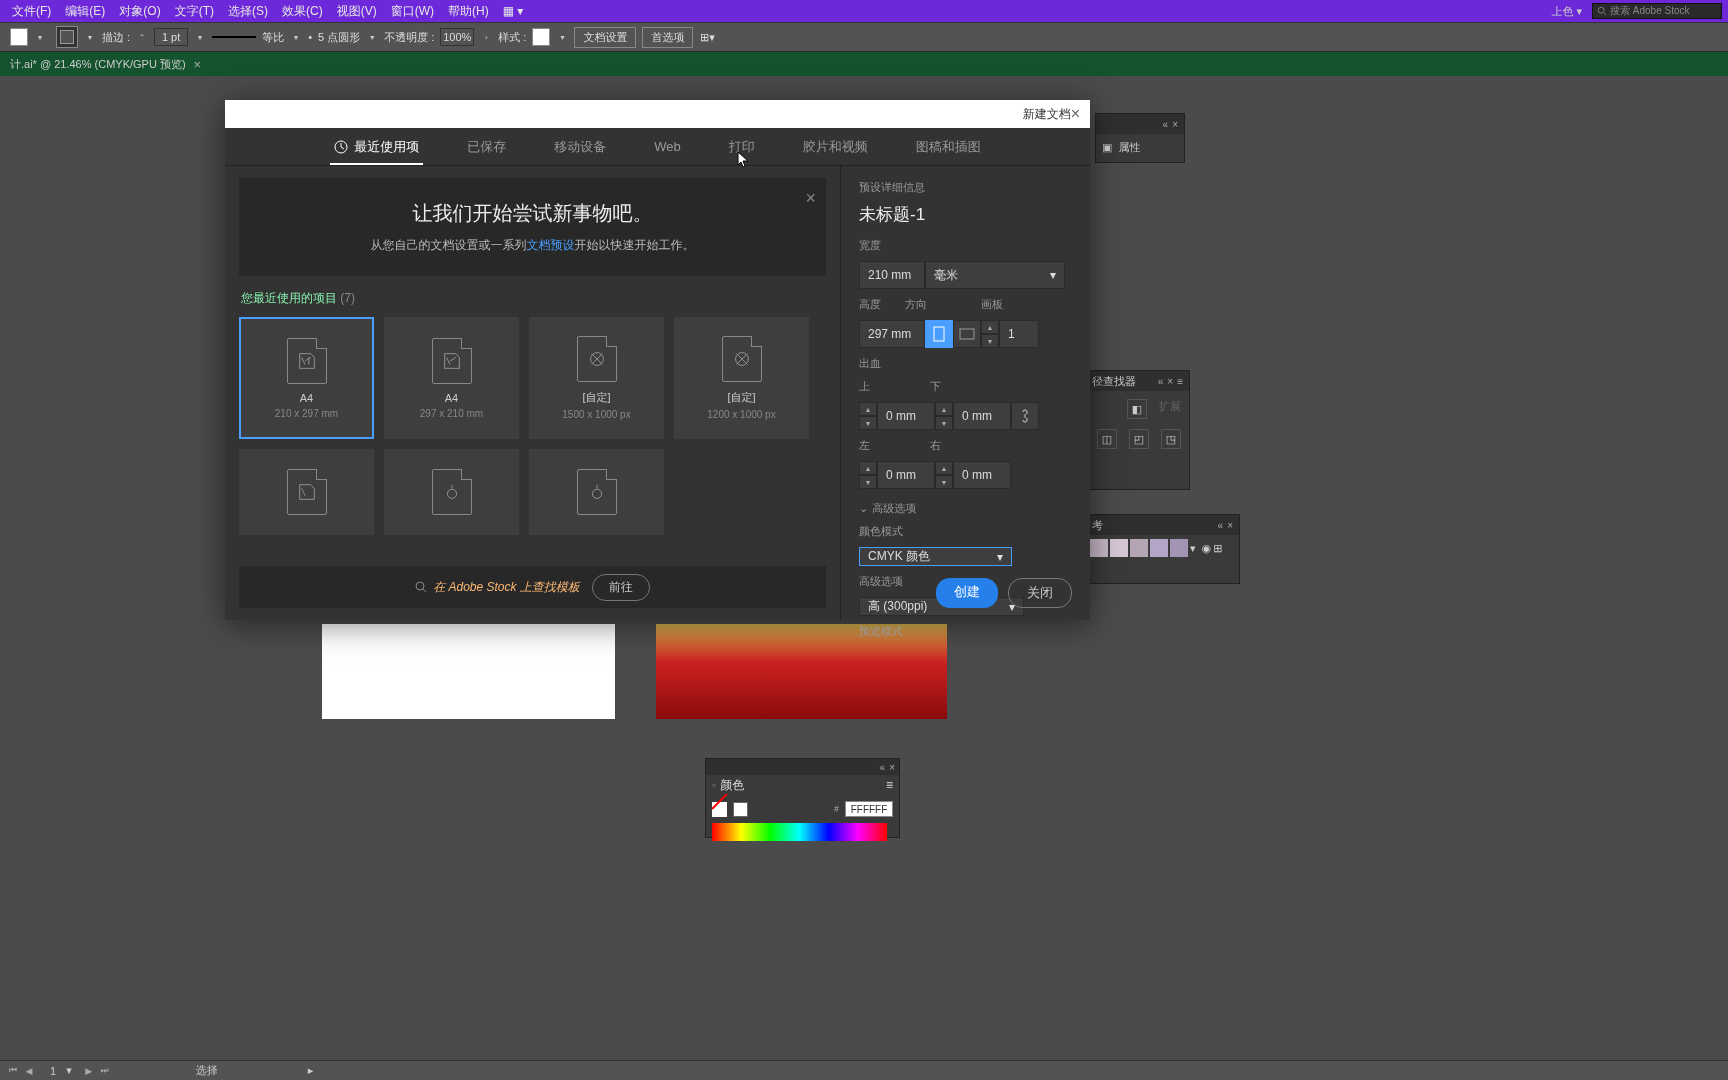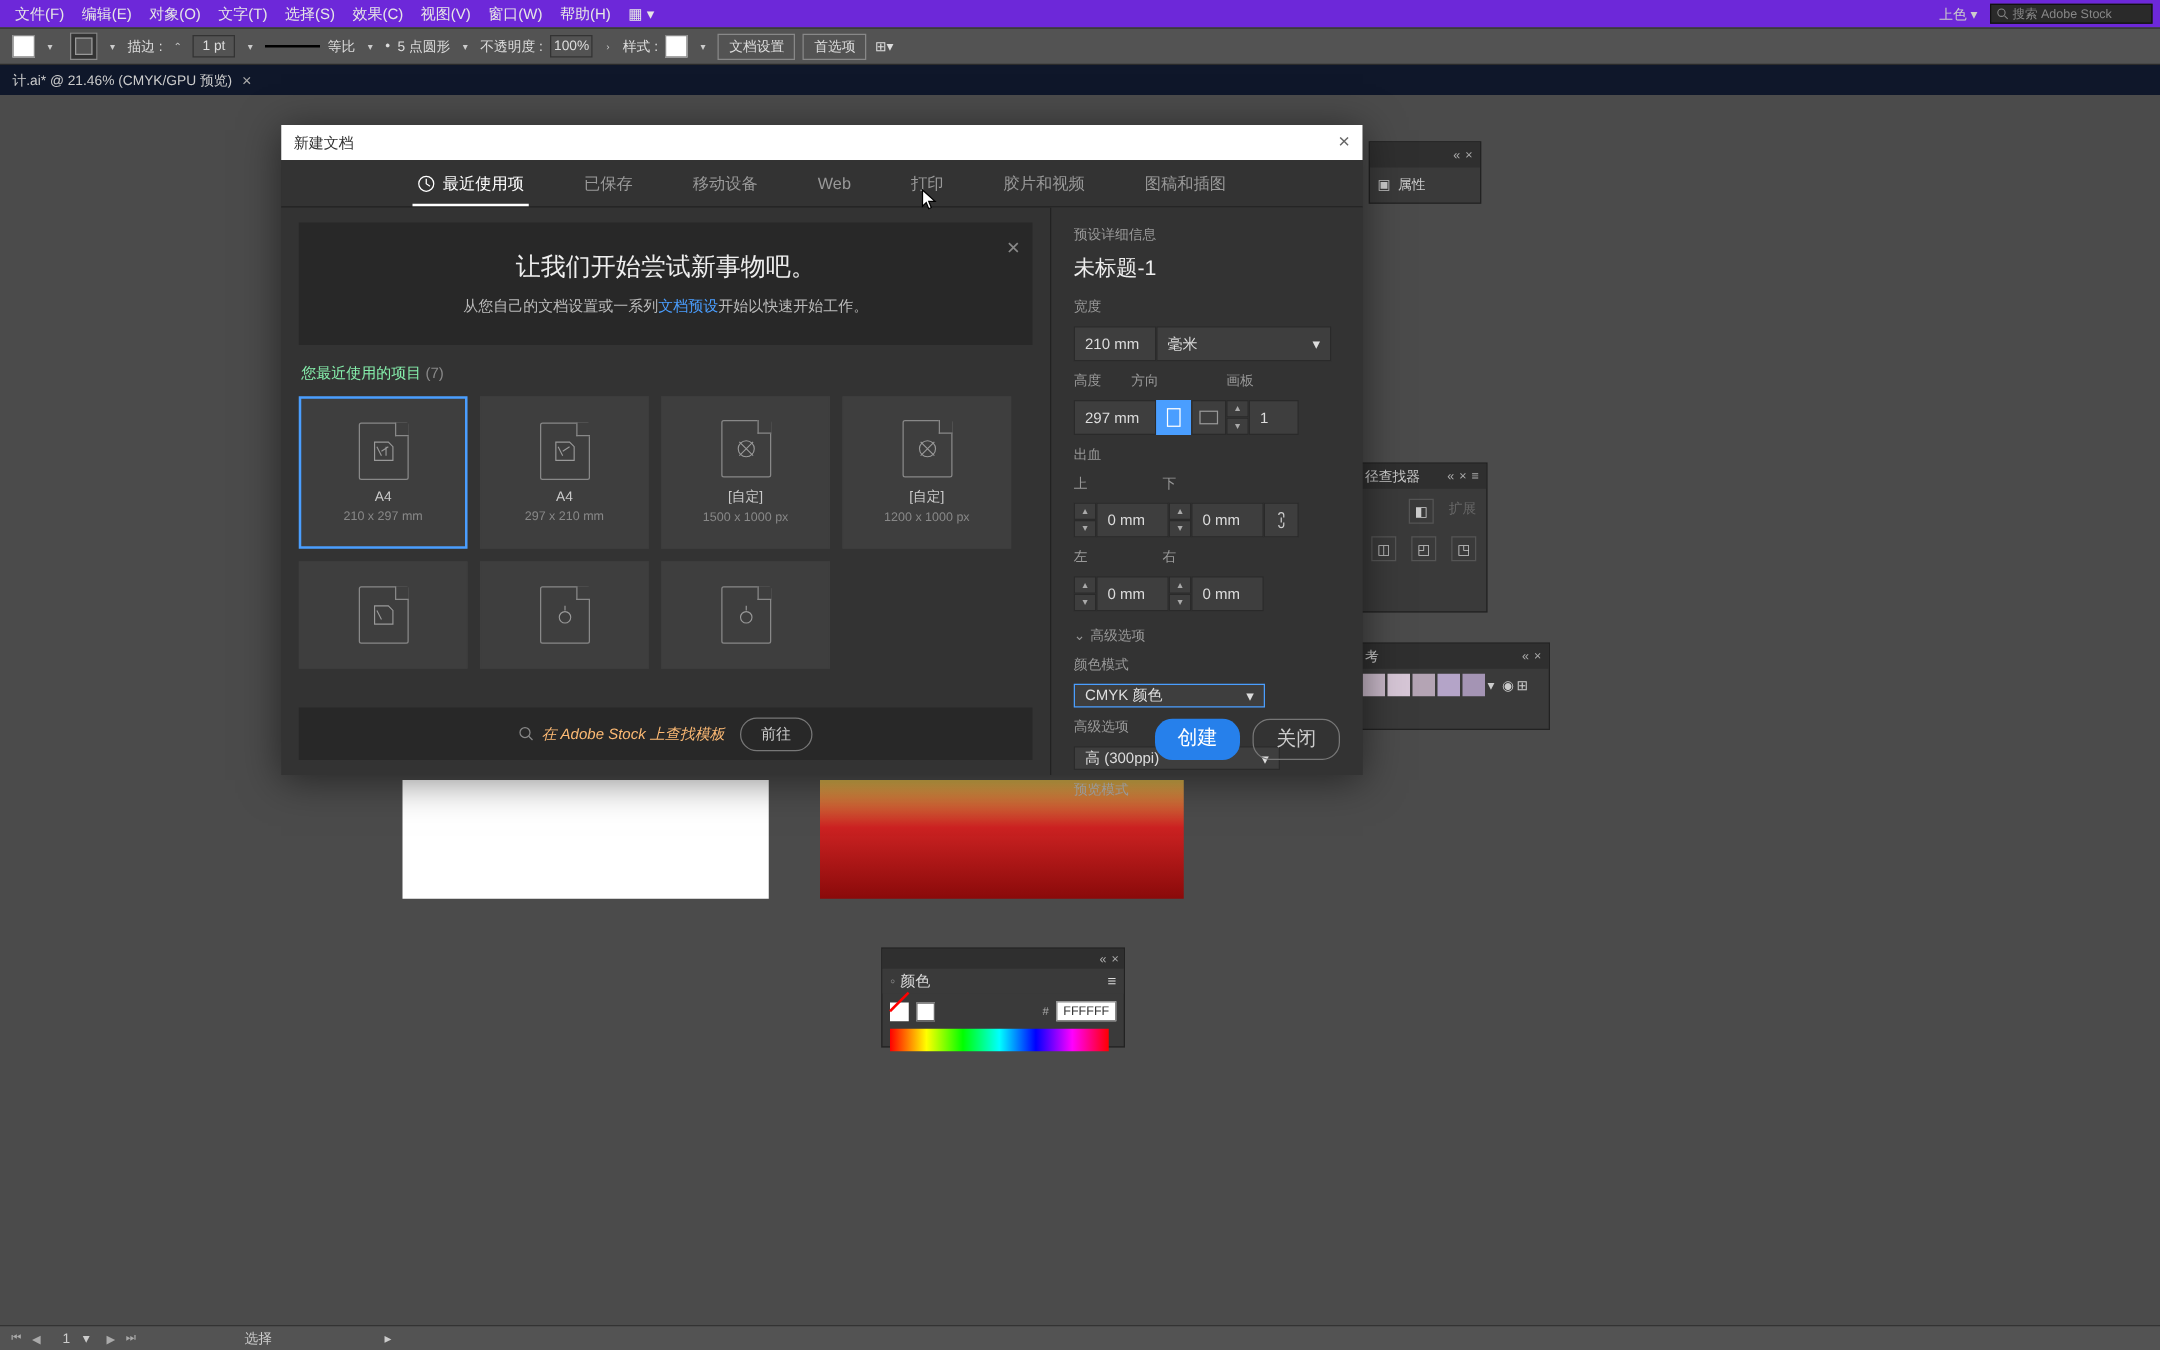--- a/index.html
+++ b/index.html
@@ -12,21 +12,21 @@
 .menubar .search svg{width:10px;height:10px;margin-right:3px}
 .ctrlbar{height:30px;background:#535353;border-top:1px solid #333;border-bottom:1px solid #2a2a2a;display:flex;align-items:center;padding:0 10px;gap:6px;font-size:11px;color:#ddd}
 .swatch{width:18px;height:18px;background:#fff;border:1px solid #888}
 .swatch.outer{width:22px;height:22px;background:#333;display:flex;align-items:center;justify-content:center;margin-left:4px}
 .swatch.outer .inner{width:14px;height:14px;background:#535353;border:1px solid #999}
 .ctrlbar input{background:#535353;border:1px solid #333;color:#ddd;width:34px;height:18px;font-size:11px;text-align:center}
 .ctrlbar .dd{width:12px;height:18px;display:flex;align-items:center;justify-content:center;color:#ccc;font-size:8px}
 .ctrlbar .line{width:44px;height:2px;background:#000}
 .ctrlbar .btn{border:1px solid #888;padding:2px 8px;font-size:11px;color:#ddd}
 .ctrlbar .ico{width:16px;height:16px;display:flex;align-items:center;justify-content:center}
-.tabbar{height:24px;background:#0f172a;display:flex;align-items:flex-start}
+.tabbar{height:24px;background:#14532d;display:flex;align-items:flex-start}
 .tab{height:24px;padding:0 10px;display:flex;align-items:center;color:#ccc;font-size:11px;gap:8px}
 .tab .x{color:#aaa;font-size:13px}
 .canvas{position:absolute;left:0;top:76px;right:0;bottom:20px;background:#4b4b4b}
 .art1{position:absolute;left:322px;top:548px;width:293px;height:95px;background:#fff}
 .art2{position:absolute;left:656px;top:548px;width:291px;height:95px;background:linear-gradient(#d4b04a,#c22 40%,#8a0a0a)}
 .statusbar{position:absolute;left:0;right:0;bottom:0;height:20px;background:#535353;border-top:1px solid #333;display:flex;align-items:center;padding:0 6px;font-size:11px;color:#ccc;gap:10px}
 .statusbar .nav{display:flex;gap:2px;margin-right:4px}
 .statusbar .nav span{width:14px;height:14px;display:flex;align-items:center;justify-content:center;color:#aaa;font-size:9px}
 
 
@@ -51,21 +51,21 @@
 .floatcolor .tab2{height:20px;display:flex;align-items:center;padding:0 6px;background:#3a3a3a;color:#ddd;gap:4px}
 .floatcolor .body{padding:6px;display:flex;align-items:center;gap:6px}
 .floatcolor .nosq{width:15px;height:15px;background:#fff;position:relative}
 .floatcolor .nosq::after{content:'';position:absolute;left:0;top:50%;width:140%;height:2px;background:red;transform:rotate(-45deg) translateY(-50%);transform-origin:0 0}
 .floatcolor .wsq{width:15px;height:15px;background:#fff;border:1px solid #666}
 .floatcolor .hex{background:#fff;border:1px solid #888;width:48px;height:16px;font-size:10px;color:#333;text-align:center}
 .floatcolor .spectrum{width:175px;height:18px;background:linear-gradient(to right,red,#ff0,#0f0,#0ff,#00f,#f0f,red);margin:0 6px}
 
 
 .modal{position:absolute;left:225px;top:100px;width:865px;height:520px;background:#333;box-shadow:0 4px 30px rgba(0,0,0,.5)}
-.modal .mtitle{height:28px;background:#fff;color:#333;display:flex;align-items:center;justify-content:space-between;padding:0 10px;font-size:12px}
+.modal .mtitle{height:28px;background:#fff;color:#333;display:flex;align-items:center;justify-content:flex-end;padding:0 10px;font-size:12px}
 .modal .mtabs{height:38px;background:#333;display:flex;align-items:center;justify-content:center;gap:40px;border-bottom:1px solid #222}
 .modal .mtabs .mt{color:#999;font-size:13px;padding:8px 4px;display:flex;align-items:center;gap:6px;position:relative}
 .modal .mtabs .mt.act{color:#fff}
 .modal .mtabs .mt.act::after{content:'';position:absolute;left:0;right:0;bottom:-1px;height:2px;background:#fff}
 .modal .mbody{display:flex;height:calc(100% - 66px)}
 .left{width:615px;padding:12px 14px;position:relative;display:flex;flex-direction:column}
 .banner{background:#282828;padding:22px 40px;text-align:center;position:relative}
 .banner .cx{position:absolute;right:10px;top:10px;color:#888;font-size:18px}
 .banner h2{color:#eee;font-size:20px;font-weight:400;margin-bottom:10px}
 .banner p{color:#bbb;font-size:12px}
@@ -92,21 +92,21 @@
 .right .fld.sel{border:1px solid #4a9eff}
 .right .dd2{width:140px;justify-content:space-between}
 .right .num{width:58px}
 .right .spin{width:18px;height:28px;display:flex;flex-direction:column}
 .right .spin span{flex:1;display:flex;align-items:center;justify-content:center;font-size:7px;background:#3e3e3e;border:1px solid #2a2a2a;color:#aaa}
 .right .ori{width:28px;height:28px;background:#3e3e3e;border:1px solid #2a2a2a;display:flex;align-items:center;justify-content:center}
 .right .ori.act{background:#4a9eff;border-color:#4a9eff}
 .right .link{width:28px;height:28px;background:#3e3e3e;border:1px solid #2a2a2a;display:flex;align-items:center;justify-content:center}
 .right .adv{display:flex;align-items:center;gap:4px;color:#999;margin-top:4px}
 .right .btns{position:absolute;right:18px;bottom:12px;display:flex;gap:10px}
-.right .btns .b{border-radius:14px;padding:5px 18px;font-size:16px}
+.right .btns .b{border-radius:14px;padding:5px 18px;font-size:13px}
 .right .btns .primary{background:#2680eb;color:#fff}
 .right .btns .sec{border:1px solid #777;color:#ccc}
 .cursor{position:absolute;left:737px;top:151px;width:14px;height:18px;pointer-events:none;z-index:999}
 </style>
 </head>
 <body>
 
 <div class="menubar">
   <span class="mi">文件(F)</span>
   <span class="mi">编辑(E)</span>

